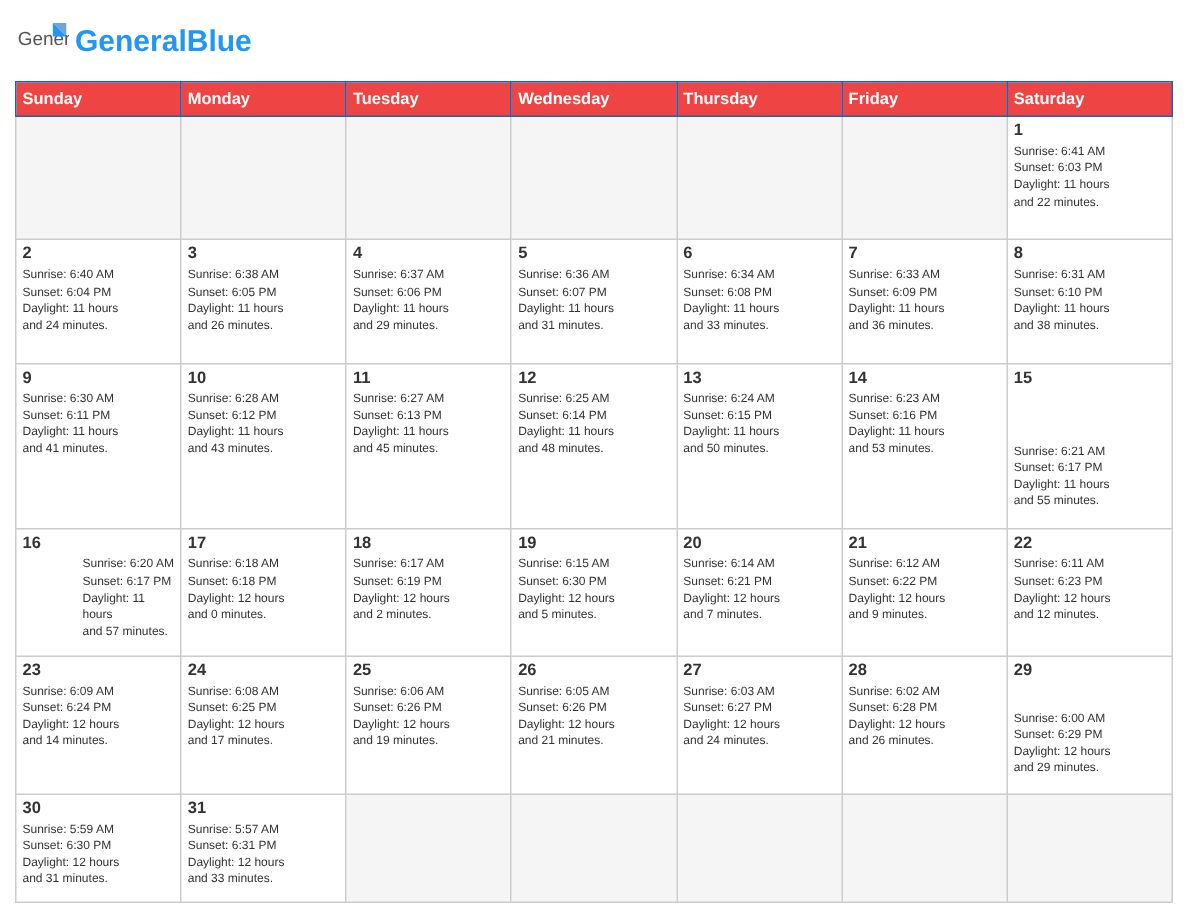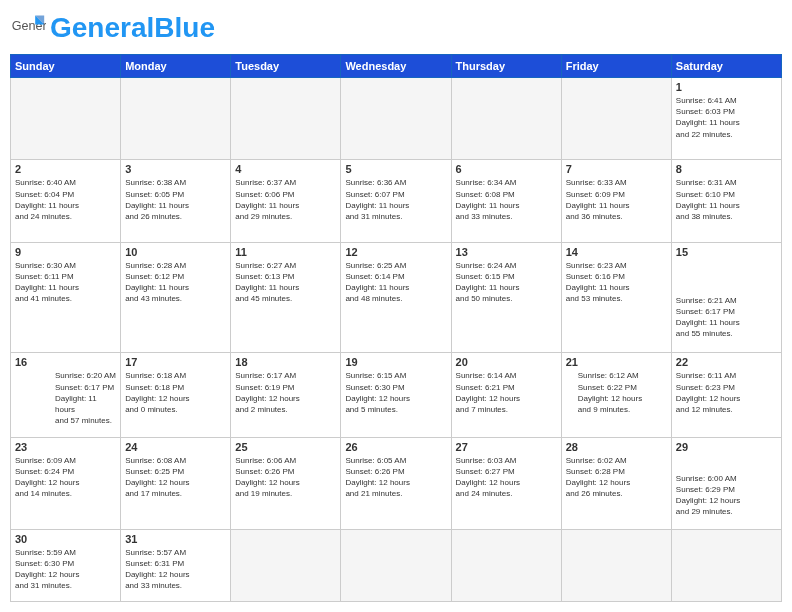--- a/index.html
+++ b/index.html
@@ -22,21 +22,21 @@
       justify-content: space-between;
       align-items: flex-start;
       margin-bottom: 8px;
     }
     .logo {
       display: flex;
       align-items: center;
       gap: 4px;
     }
     .logo-text {
-      font-size: 28px;
+      font-size: 20px;
       color: #555;
       font-weight: normal;
     }
     .logo-text span {
       color: #2196F3;
       font-weight: bold;
     }
     .logo-icon {
       width: 36px;
       height: 36px;
@@ -54,21 +54,21 @@
       color: #555;
     }
     .calendar {
       flex: 1;
       border: 1px solid #ccc;
       border-collapse: collapse;
       width: 100%;
       table-layout: fixed;
     }
     .calendar th {
-      background: #1d4ed8;
+      background: #ef4444;
       color: #fff;
       font-size: 11px;
       font-weight: bold;
       padding: 5px 4px;
       text-align: left;
       border: 1px solid #1565C0;
     }
     .calendar td {
       border: 1px solid #ccc;
       vertical-align: top;
@@ -280,21 +280,21 @@
           </td>
           <td>
             <div class="day-num">20</div>
             <div class="day-info" style="white-space: pre-line;">Sunrise: 6:14 AM
 Sunset: 6:21 PM
 Daylight: 12 hours
 and 7 minutes.</div>
           </td>
           <td>
             <div class="day-num">21</div>
-            <div class="day-info" style="white-space: pre-line; margin-left: 12px;">Sunrise: 6:12 AM
+            <div class="day-info" style="white-space: pre-line;">Sunrise: 6:12 AM
 Sunset: 6:22 PM
 Daylight: 12 hours
 and 9 minutes.</div>
           </td>
           <td>
             <div class="day-num">22</div>
             <div class="day-info" style="white-space: pre-line;">Sunrise: 6:11 AM
 Sunset: 6:23 PM
 Daylight: 12 hours
 and 12 minutes.</div>

